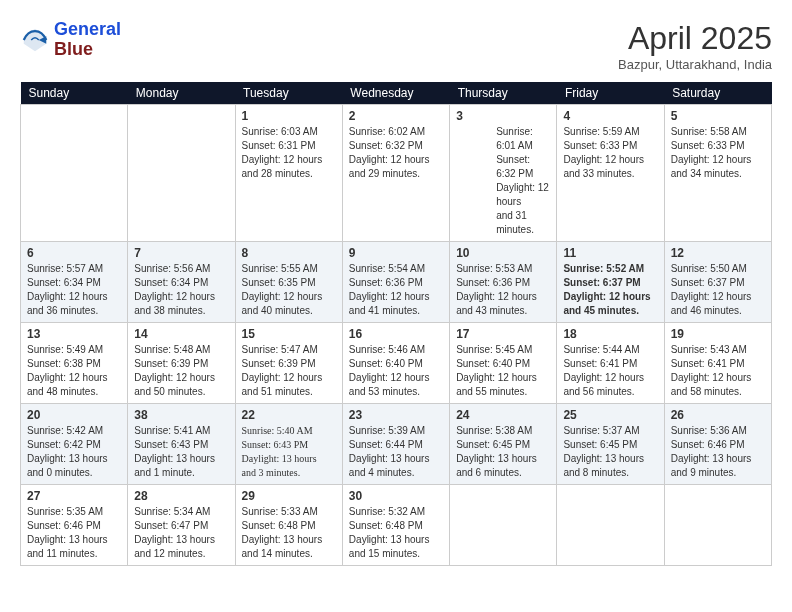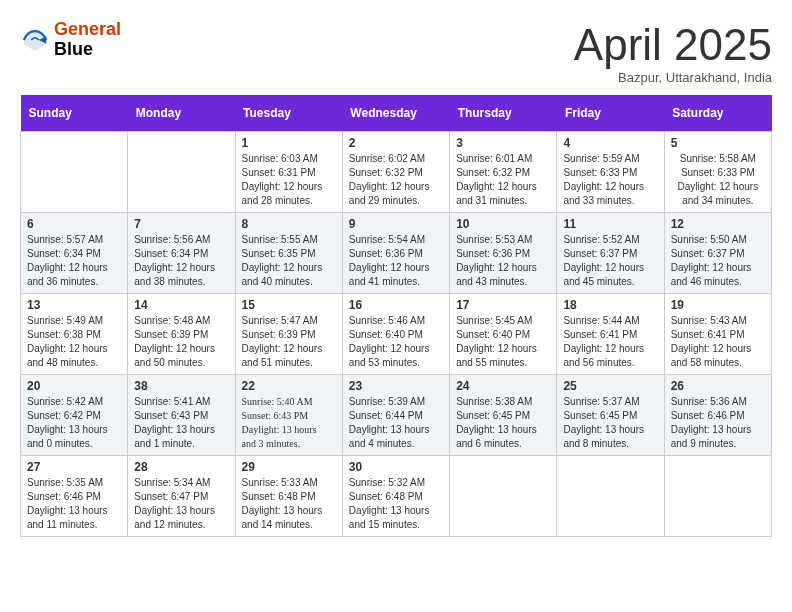--- a/index.html
+++ b/index.html
@@ -20,51 +20,51 @@
       display: flex;
       align-items: center;
     }
     .logo-text {
       display: flex;
       flex-direction: column;
       font-size: 18px;
       font-weight: bold;
       line-height: 1.1;
     }
-    .logo-general { color: #c2410c; }
-    .logo-blue { color: #000000; }
+    .logo-general { color: #1d4ed8; }
+    .logo-blue { color: #7f1d1d; }
     .logo-icon {
       width: 30px;
       height: 30px;
       margin-right: 4px;
     }
     .title-block {
       text-align: right;
     }
     .month-title {
-      font-size: 44px;
+      font-size: 32px;
       color: #333;
       font-weight: normal;
     }
     .location {
       font-size: 13px;
       color: #555;
     }
     .calendar {
       width: 100%;
       border-collapse: collapse;
       font-size: 11px;
     }
     .calendar th {
-      background-color: #6d28d9;
+      background-color: #0f172a;
       color: white;
       text-align: left;
-      padding: 11px 8px;
+      padding: 4px 8px;
       font-size: 12px;
-      font-weight: bold;
+      font-weight: normal;
     }
     .calendar td {
       border: 1px solid #ccc;
       vertical-align: top;
       padding: 4px 6px;
       width: calc(100% / 7);
       height: 80px;
       color: #333;
     }
     .calendar tr:nth-child(even) td {
@@ -135,35 +135,35 @@
         </td>
         <td>
           <div class="day-number">2</div>
           <div class="day-info" style="white-space: pre-line;">Sunrise: 6:02 AM
 Sunset: 6:32 PM
 Daylight: 12 hours
 and 29 minutes.</div>
         </td>
         <td>
           <div class="day-number">3</div>
-          <div class="day-info" style="white-space: pre-line;">Sunrise: 6:01 AM
+          <div class="day-info" style="white-space: pre-line; margin-left: 40px;">Sunrise: 6:01 AM
 Sunset: 6:32 PM
 Daylight: 12 hours
 and 31 minutes.</div>
         </td>
         <td>
           <div class="day-number">4</div>
           <div class="day-info" style="white-space: pre-line;">Sunrise: 5:59 AM
 Sunset: 6:33 PM
 Daylight: 12 hours
 and 33 minutes.</div>
         </td>
         <td>
           <div class="day-number">5</div>
-          <div class="day-info" style="white-space: pre-line; text-align: center;">Sunrise: 5:58 AM
+          <div class="day-info" style="white-space: pre-line;">Sunrise: 5:58 AM
 Sunset: 6:33 PM
 Daylight: 12 hours
 and 34 minutes.</div>
         </td>
       </tr>
       <tr>
         <td>
           <div class="day-number">6</div>
           <div class="day-info" style="white-space: pre-line;">Sunrise: 5:57 AM
 Sunset: 6:34 PM
@@ -193,21 +193,21 @@
         </td>
         <td>
           <div class="day-number">10</div>
           <div class="day-info" style="white-space: pre-line;">Sunrise: 5:53 AM
 Sunset: 6:36 PM
 Daylight: 12 hours
 and 43 minutes.</div>
         </td>
         <td>
           <div class="day-number">11</div>
-          <div class="day-info" style="white-space: pre-line;">Sunrise: 5:52 AM
+          <div class="day-info" style="white-space: pre-line; font-weight: bold;">Sunrise: 5:52 AM
 Sunset: 6:37 PM
 Daylight: 12 hours
 and 45 minutes.</div>
         </td>
         <td>
           <div class="day-number">12</div>
           <div class="day-info" style="white-space: pre-line;">Sunrise: 5:50 AM
 Sunset: 6:37 PM
 Daylight: 12 hours
 and 46 minutes.</div>

